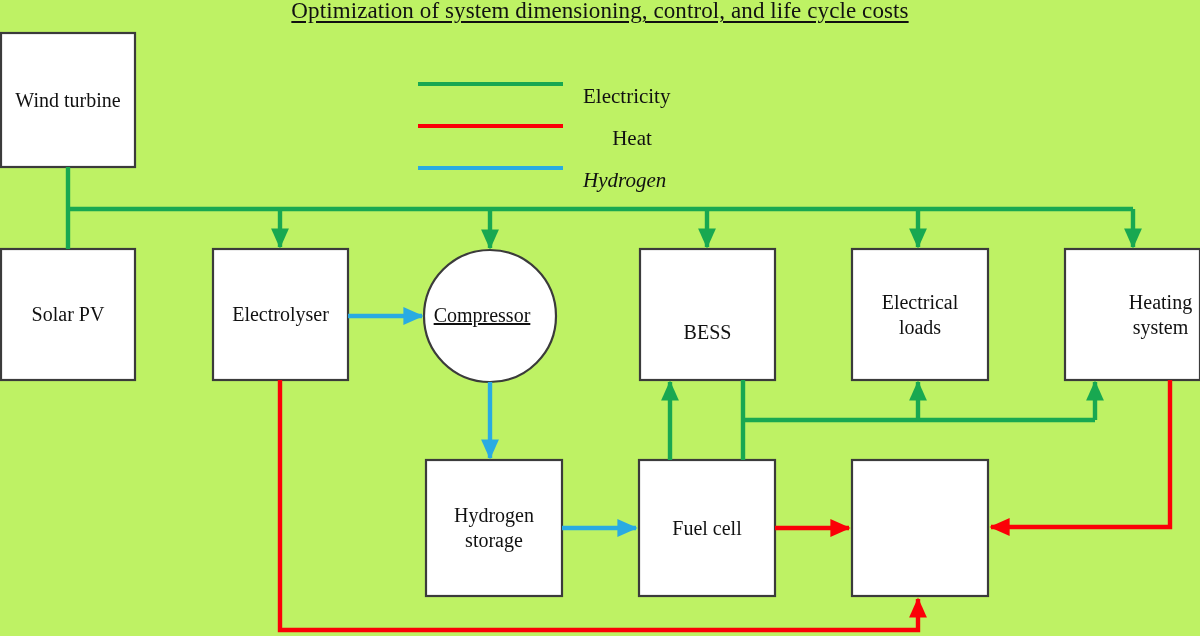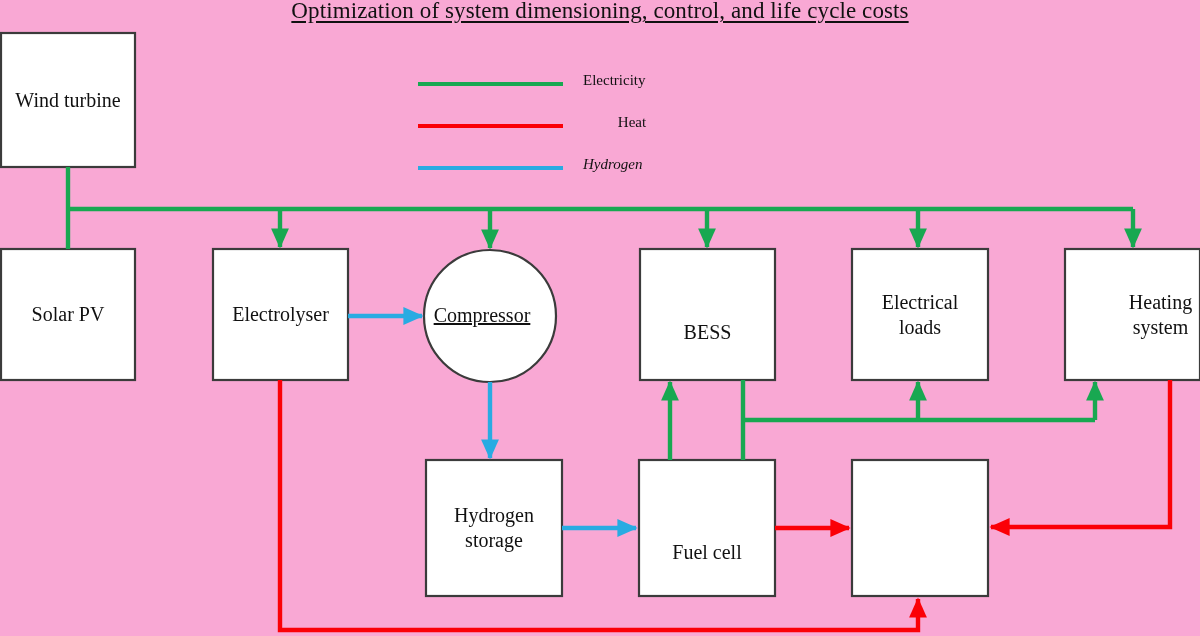--- a/index.html
+++ b/index.html
@@ -8,21 +8,21 @@
     background: #ffffff;
   }
   body {
     font-family: "Liberation Serif", "DejaVu Serif", serif;
     color: #1a1a1a;
   }
   #diagram-root {
     position: relative;
     width: 1200px;
     height: 636px;
-    background: #f9a8d4;
+    background: #bef264;
     overflow: hidden;
   }
   #flow-svg {
     position: absolute;
     left: 0;
     top: 0;
     width: 1200px;
     height: 636px;
   }
   .node-label {
@@ -45,24 +45,25 @@
     font-size: 23px;
     letter-spacing: 0.1px;
     color: #111111;
   }
   #page-title .ttl {
     text-decoration: underline;
     text-underline-offset: 3px;
   }
   .legend-label {
     position: absolute;
-    font-size: 15px;
+    font-size: 21px;
     color: #111111;
     white-space: nowrap;
     text-align: right;
+    margin-top: 12px;
   }
 </style>
 </head>
 <body>
 
 <div id="diagram-root">
 
   <div id="page-title">
     <span class="ttl">Optimization of system dimensioning, control, and life cycle costs</span>
   </div>
@@ -129,19 +130,19 @@
   </svg>
 
   <div class="node-label" style="left:1px;   top:33px;  width:134px; height:134px;border-radius:6px;">Wind turbine</div>
   <div class="node-label" style="left:1px;   top:249px; width:134px; height:131px;">Solar PV</div>
   <div class="node-label" style="left:213px; top:249px; width:135px; height:131px;">Electrolyser</div>
   <div class="node-label" style="left:404px; top:250px; width:156px; height:131px;text-decoration:underline;">Compressor</div>
   <div class="node-label" style="left:640px; top:249px; width:135px; height:166px;">BESS</div>
   <div class="node-label" style="left: 860px; top: 249px; width: 120px; height: 131px; white-space: normal;">Electrical loads</div>
   <div class="node-label" style="left: 1101px; top: 249px; width: 119px; height: 131px; white-space: normal;">Heating system</div>
   <div class="node-label" style="left: 434px; top: 460px; width: 120px; height: 136px; white-space: normal;">Hydrogen storage</div>
-  <div class="node-label" style="left:639px; top:460px; width:136px; height:136px;margin-top:24px;">Fuel cell</div>
+  <div class="node-label" style="left:639px; top:460px; width:136px; height:136px;">Fuel cell</div>
 
   <div class="legend-label" style="left:583px; top:72px;">Electricity</div>
   <div class="legend-label" style="left:583px; top:114px; width:98px; text-align:center;">Heat</div>
   <div class="legend-label" style="left:583px; top:156px;font-style:italic;">Hydrogen</div>
 
 </div>
 
 </body></html>

